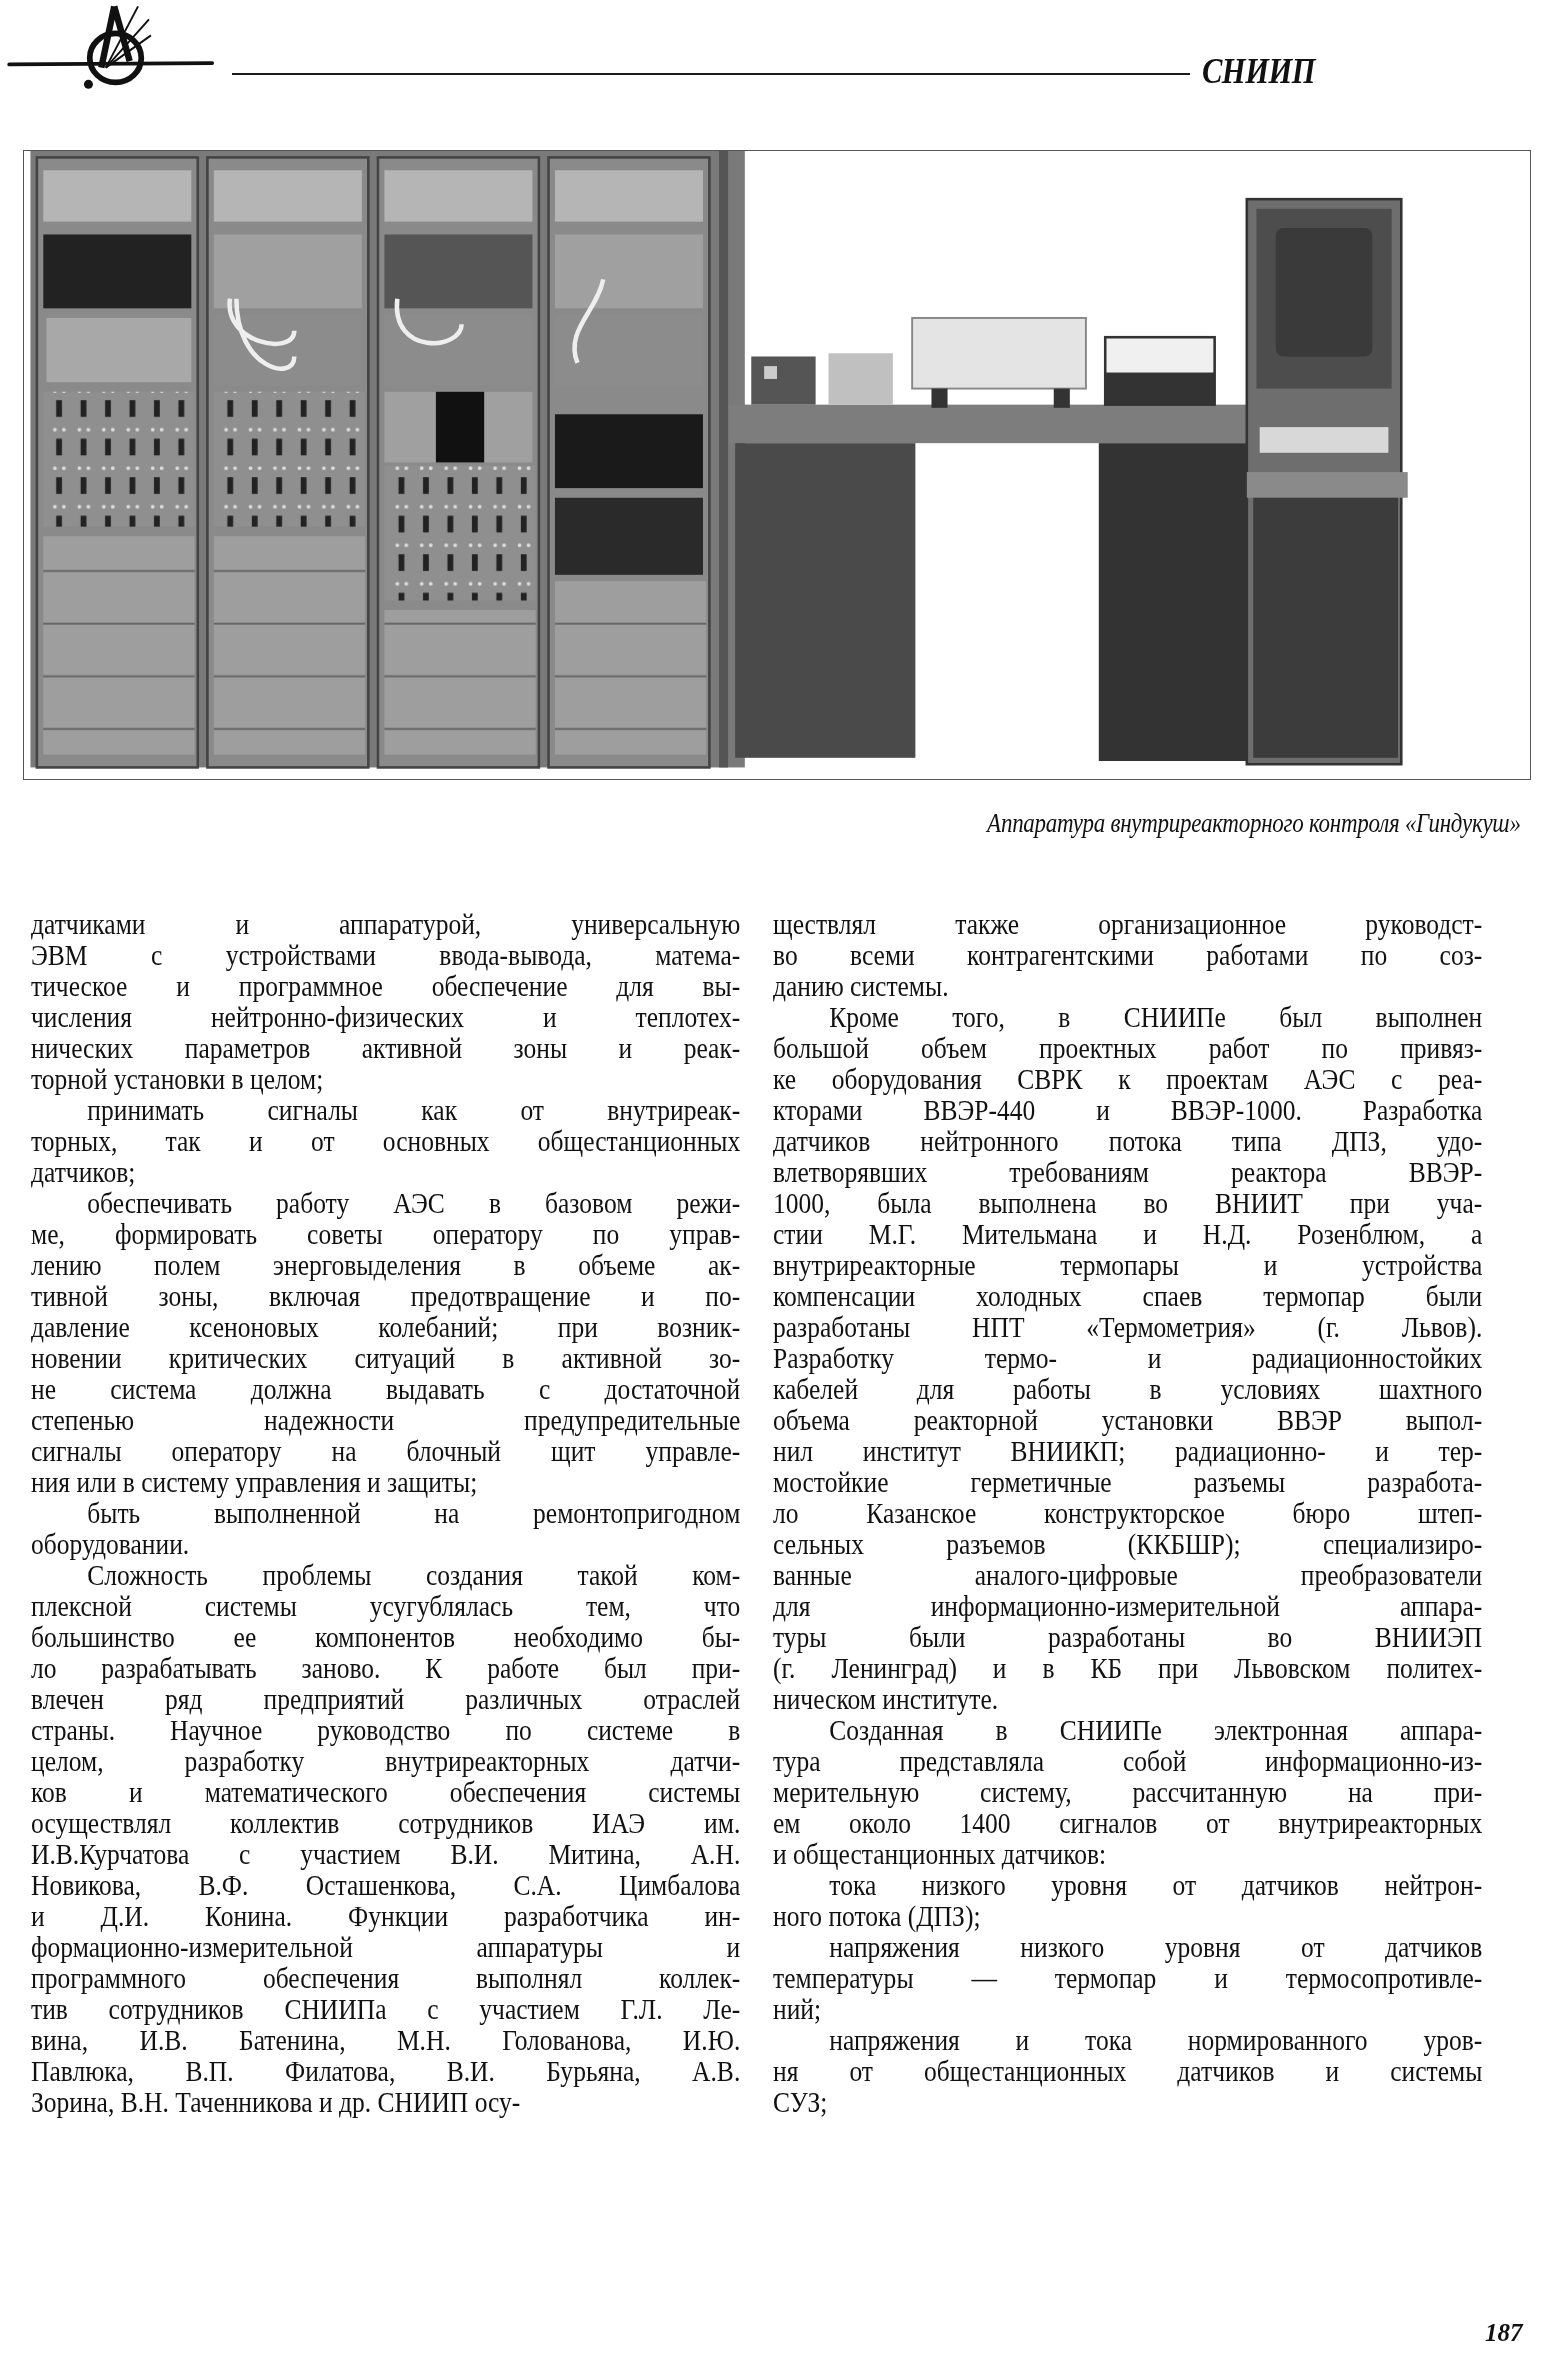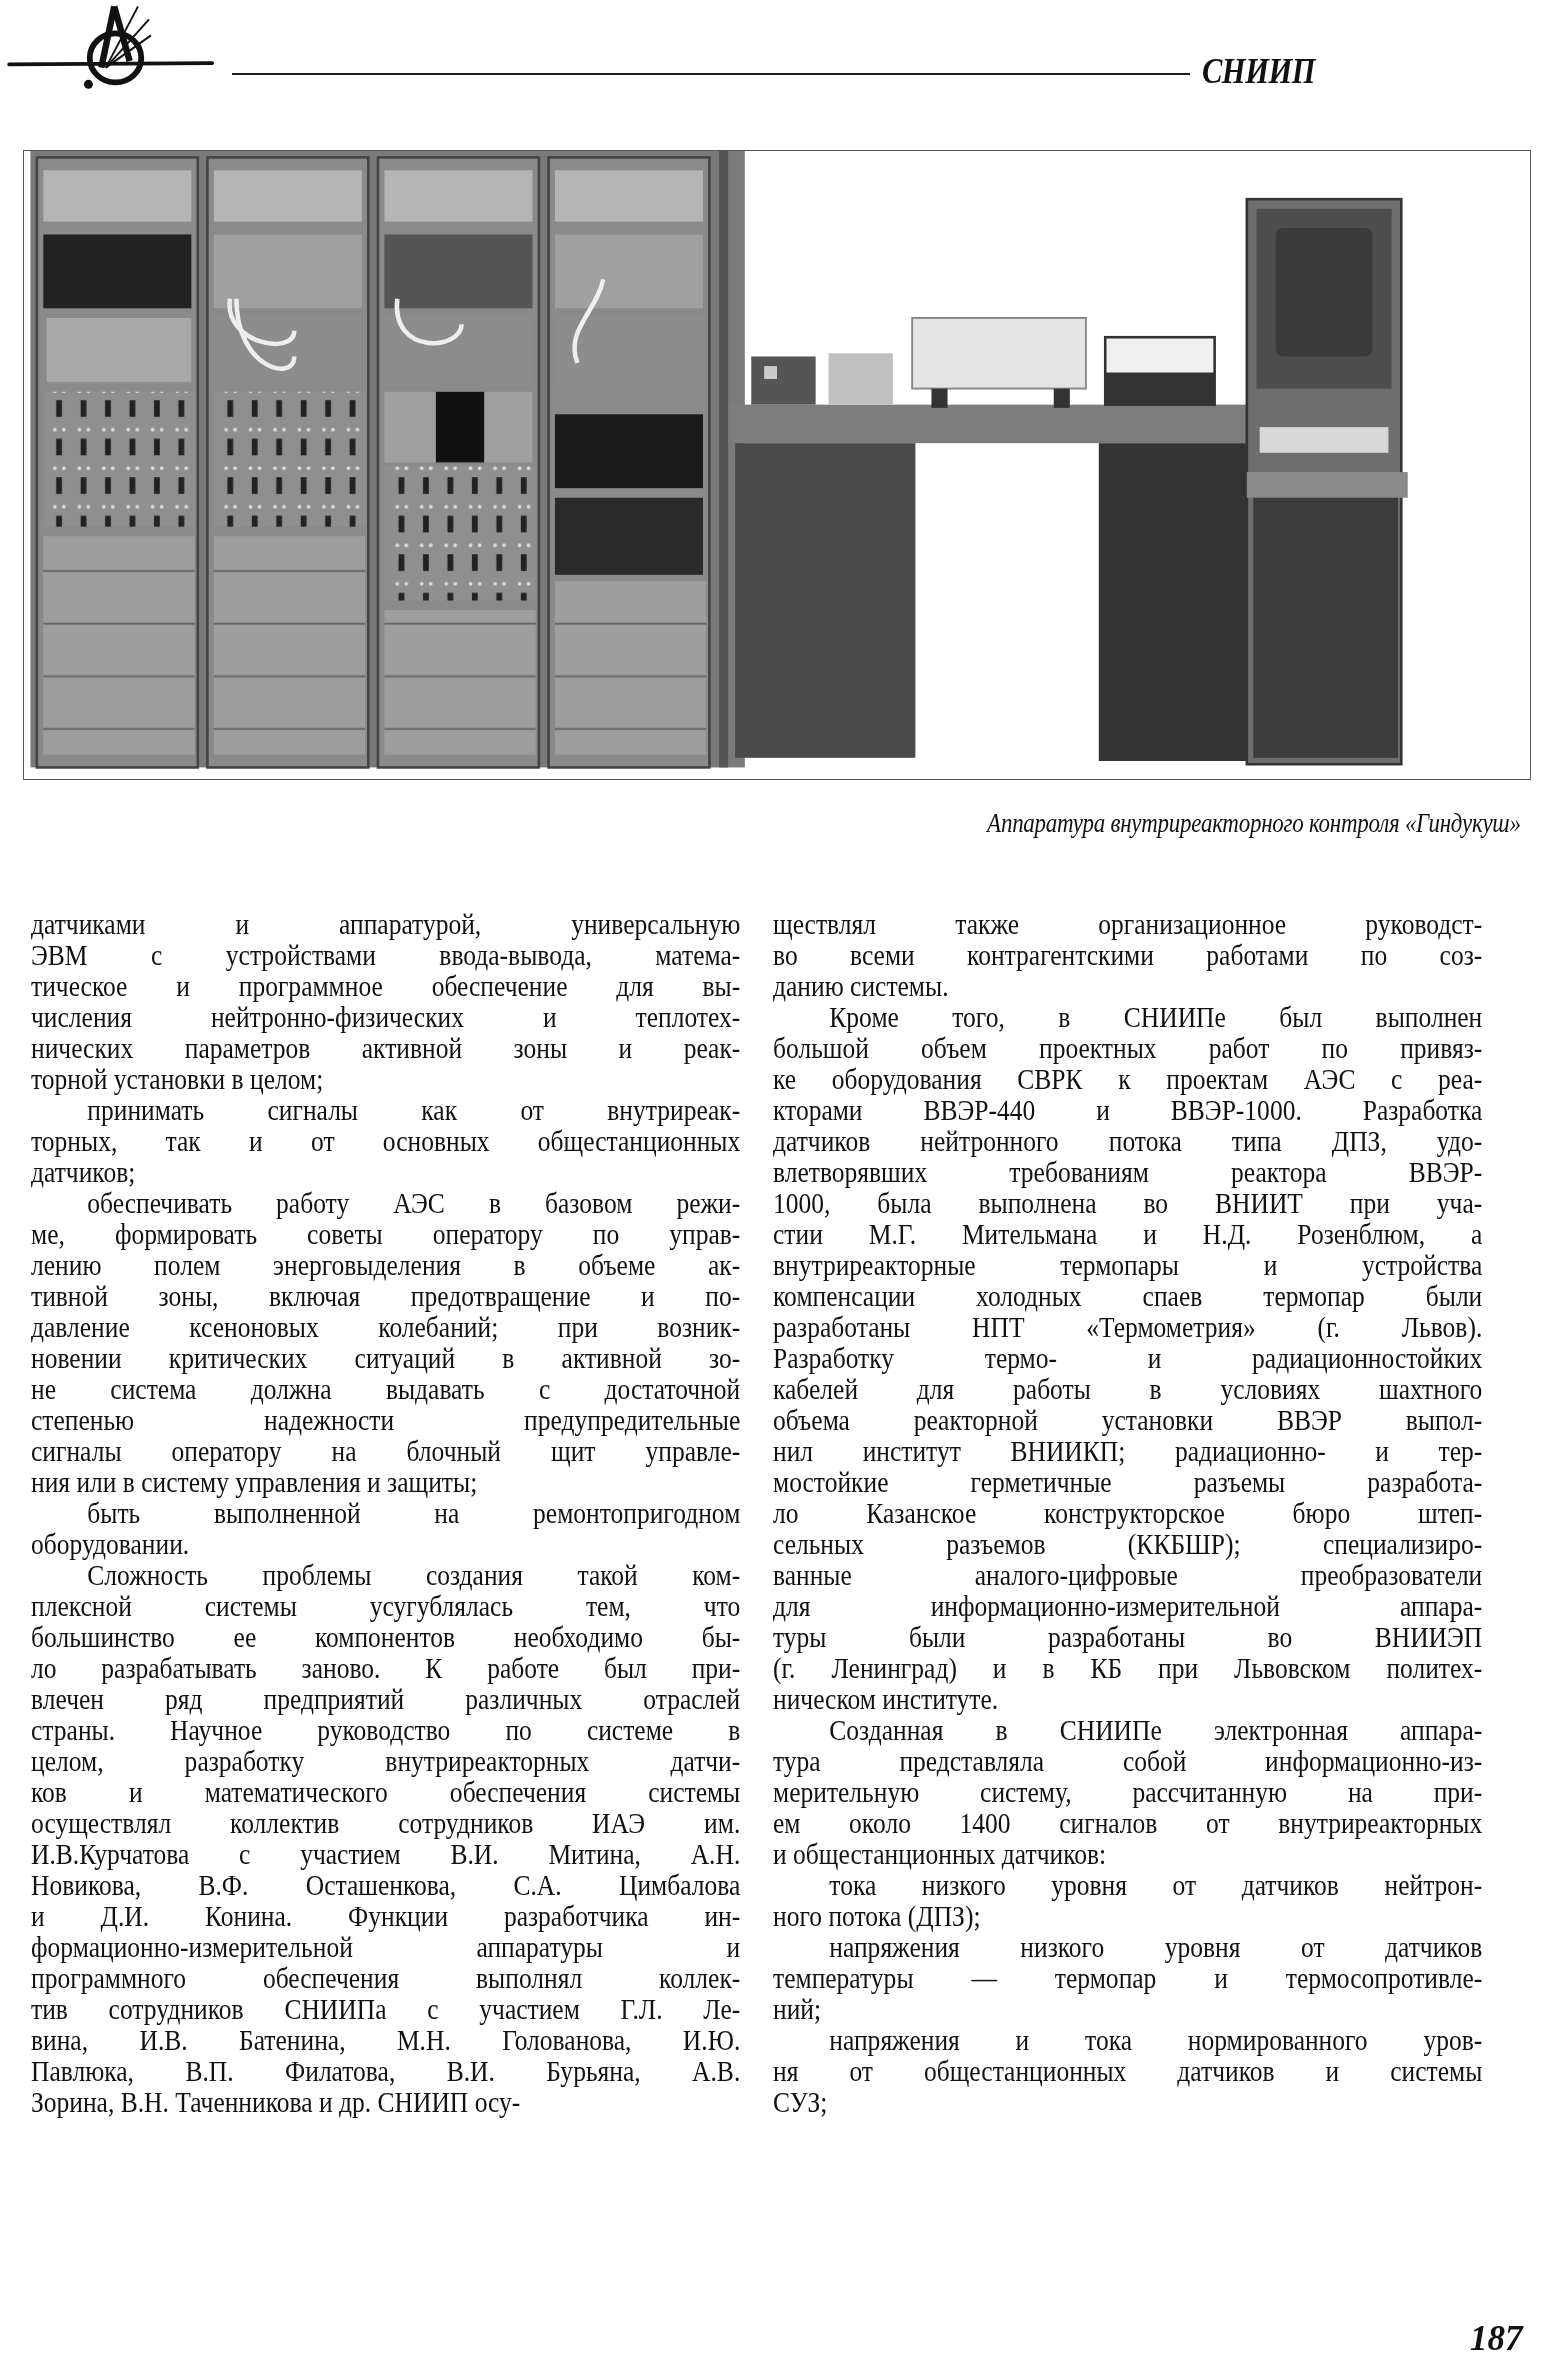--- a/index.html
+++ b/index.html
@@ -36,21 +36,21 @@
     font-size: 29px; line-height: 31px; text-align: justify;
     transform: scaleX(0.88); transform-origin: left top;
   }
   .col.left { left: 31px; width: 806px; }
   .col.right { left: 773px; width: 806px; }
   .col p { margin: 0; text-indent: 0; }
   .col .line { display: block; text-align-last: justify; white-space: nowrap; }
   .col .line.last { text-align-last: left; }
   .page-number {
     position: absolute; right: 24.5px; top: 2319px;
-    font-weight: bold; font-style: italic; font-size: 35px;
+    font-weight: bold; font-style: italic; font-size: 25px;
   }
 </style>
 </head>
 <body>
 
 <div class="header">
   <svg class="logo" viewBox="0 0 340 150">
     <line x1="5" y1="95" x2="320" y2="93" stroke="#111" stroke-width="6" stroke-linecap="round"></line>
     <ellipse cx="170" cy="85" rx="40" ry="38" fill="none" stroke="#111" stroke-width="9"></ellipse>
     <path d="M168 5 L148 100 M168 5 L192 90" stroke="#111" stroke-width="10" fill="none"></path>

